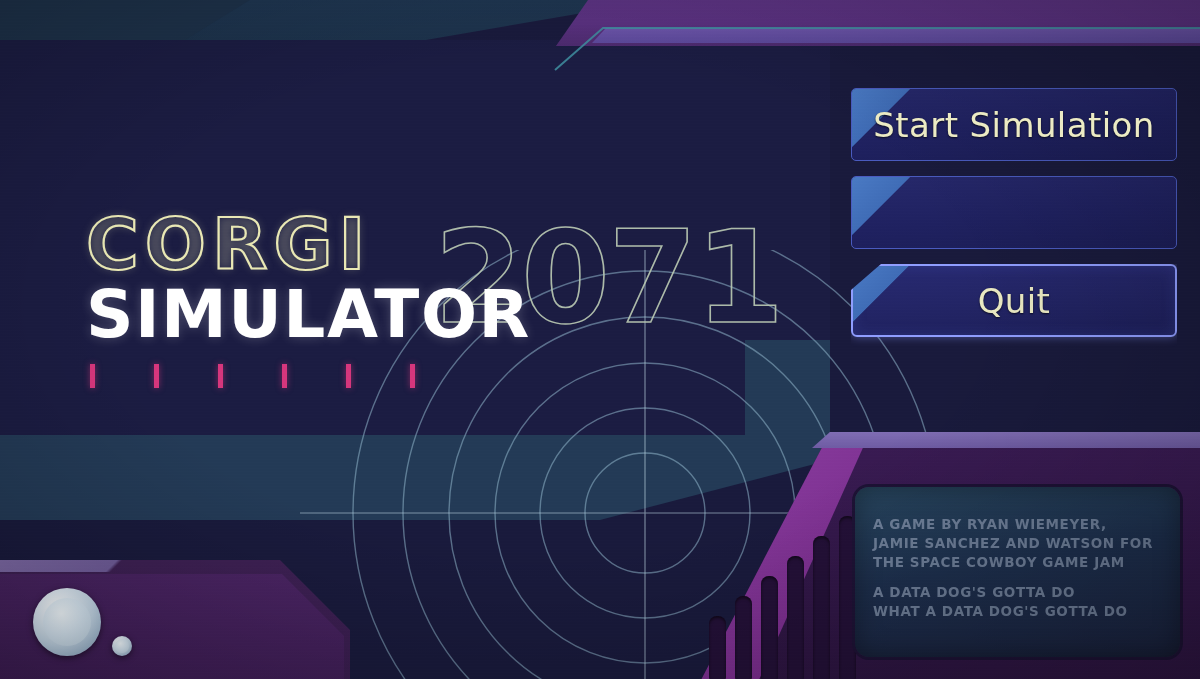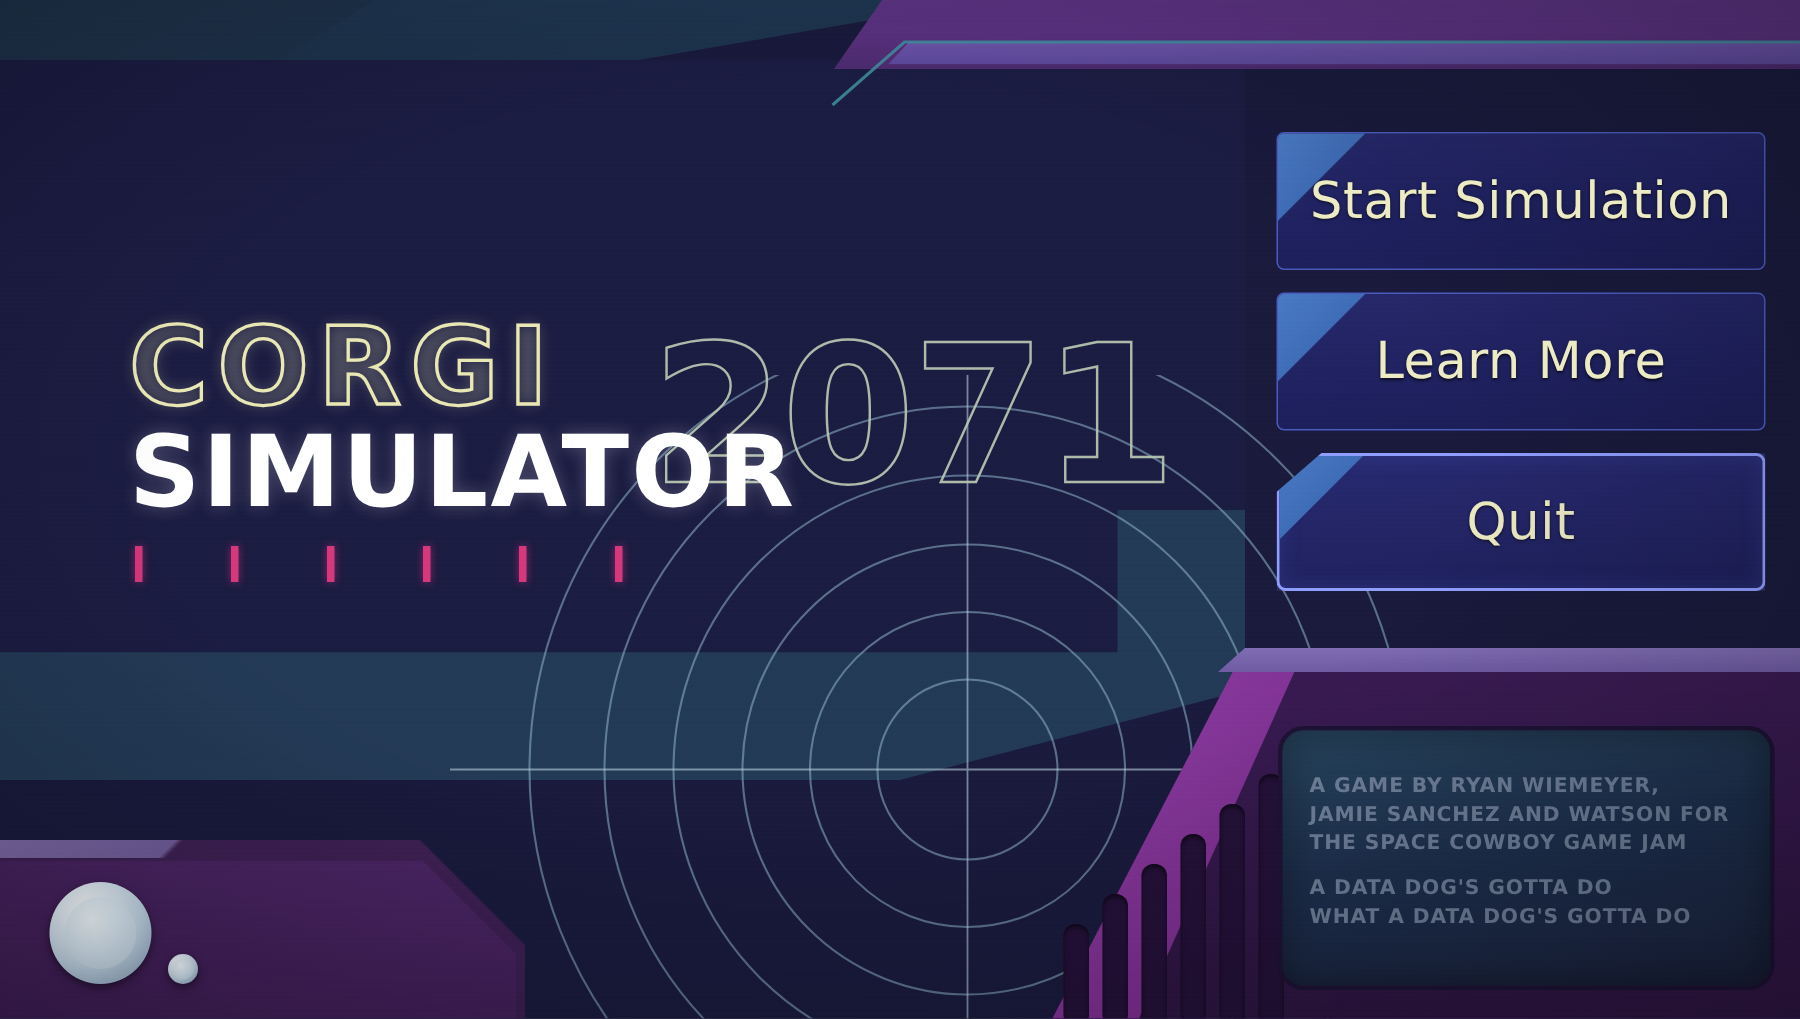--- a/index.html
+++ b/index.html
@@ -242,21 +242,21 @@
 
   
   #menu {
     position: absolute;
     left: 851px; top: 88px;
     width: 326px;
   }
   .menu-btn {
     position: relative;
     width: 326px;
-    height: 92px;
+    height: 73px;
     margin-bottom: 15px;
     background: linear-gradient(175deg, #26286b 0%, #1f2160 55%, #1b1d56 100%);
     border: 1.5px solid #4a5bbf;
     border-radius: 5px;
     box-sizing: border-box;
     cursor: pointer;
     overflow: hidden;
     display: flex;
     align-items: center;
     justify-content: center;
@@ -381,21 +381,20 @@
     <div class="credit-line">WHAT A DATA DOG'S GOTTA DO</div>
   </div>
 
   <div id="menu">
     <div class="menu-btn">
       <span class="corner"></span>
       <span class="label">Start Simulation</span>
     </div>
     <div class="menu-btn">
       <span class="corner"></span>
-      <span class="label">Learn More</span>
     </div>
     <div class="menu-btn selected">
       <span class="corner"></span>
       <span class="label">Quit</span>
     </div>
   </div>
 
   <div class="layer" id="noise"></div>
   <div class="layer" id="vignette"></div>
 </div>

